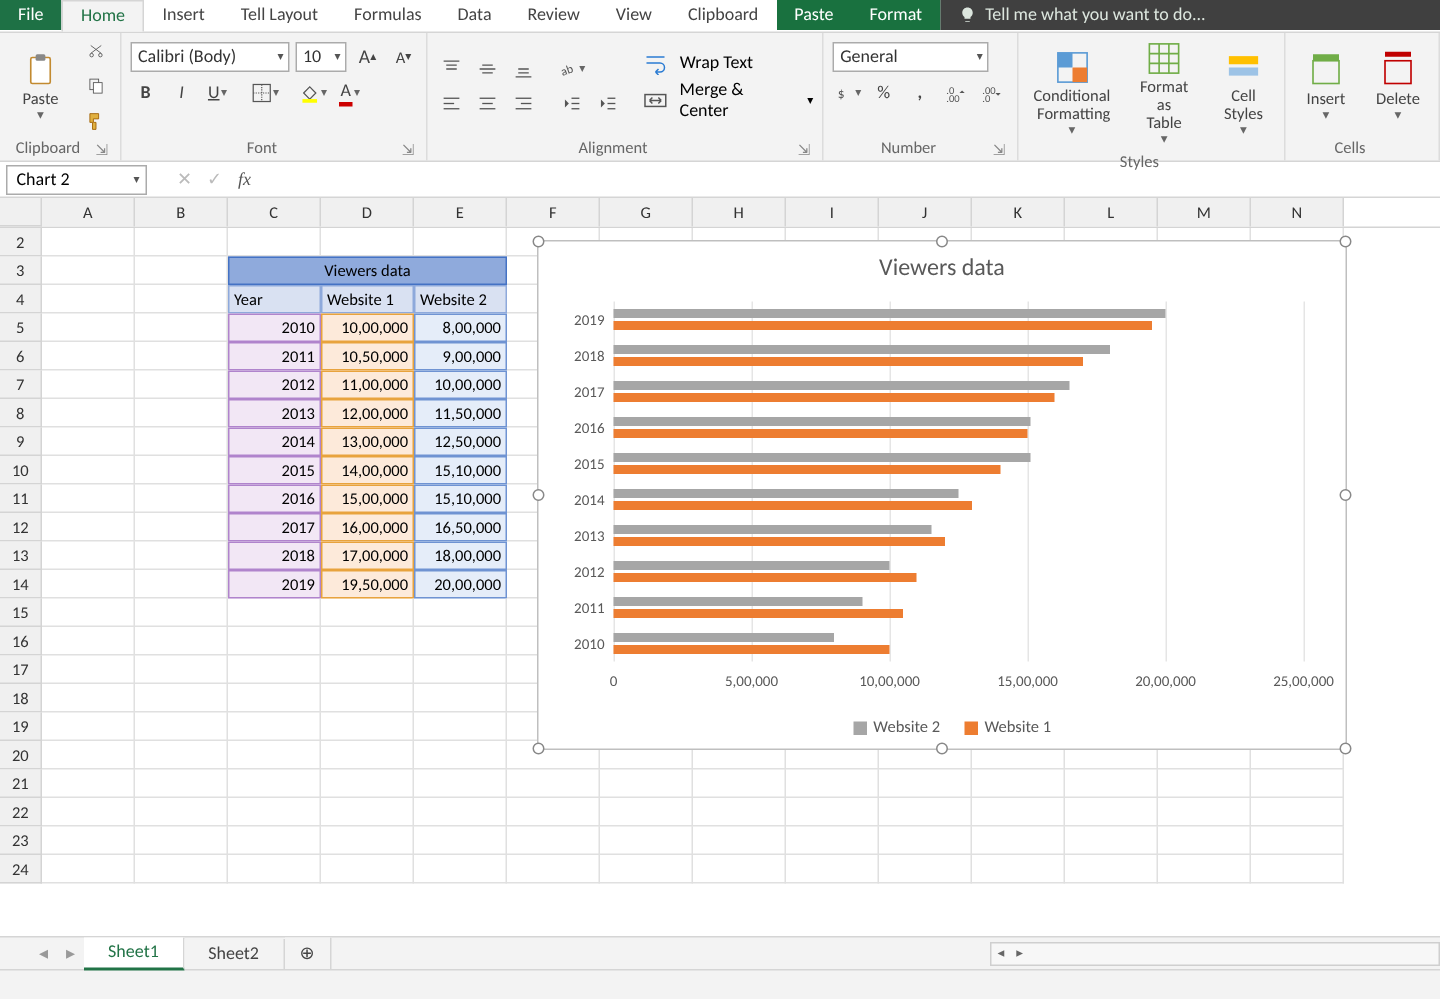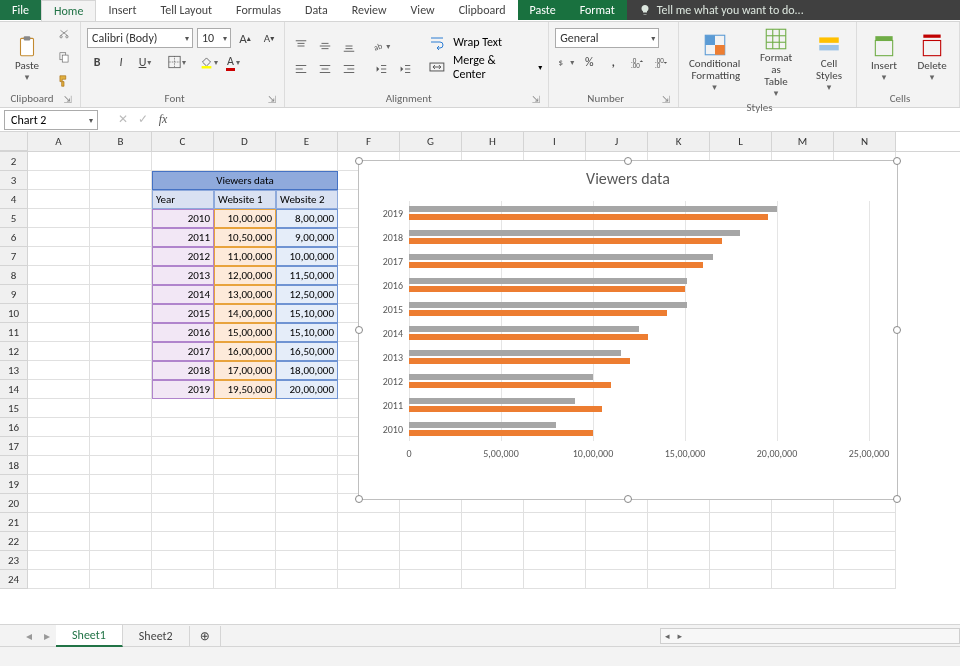--- a/index.html
+++ b/index.html
@@ -917,20 +917,24 @@
           <div class="cat-label" style="top: 36px;">2018</div>
           <div class="cat-label" style="top: 60px;">2017</div>
           <div class="cat-label" style="top: 84px;">2016</div>
           <div class="cat-label" style="top: 108px;">2015</div>
           <div class="cat-label" style="top: 132px;">2014</div>
           <div class="cat-label" style="top: 156px;">2013</div>
           <div class="cat-label" style="top: 180px;">2012</div>
           <div class="cat-label" style="top: 204px;">2011</div>
           <div class="cat-label" style="top: 228px;">2010</div>
         </div>
+    <div class="legend">
+      <span class="sw" style="background:#a6a6a6"></span><span>Website 2</span>
+      <span class="sw" style="background:#ed7d31"></span><span>Website 1</span>
+    </div>
 
     <div class="sel-handle" style="left:0;top:0"></div>
     <div class="sel-handle" style="left:50%;top:0"></div>
     <div class="sel-handle" style="left:100%;top:0"></div>
     <div class="sel-handle" style="left:0;top:50%"></div>
     <div class="sel-handle" style="left:100%;top:50%"></div>
     <div class="sel-handle" style="left:0;top:100%"></div>
     <div class="sel-handle" style="left:50%;top:100%"></div>
     <div class="sel-handle" style="left:100%;top:100%"></div>
   </div>

